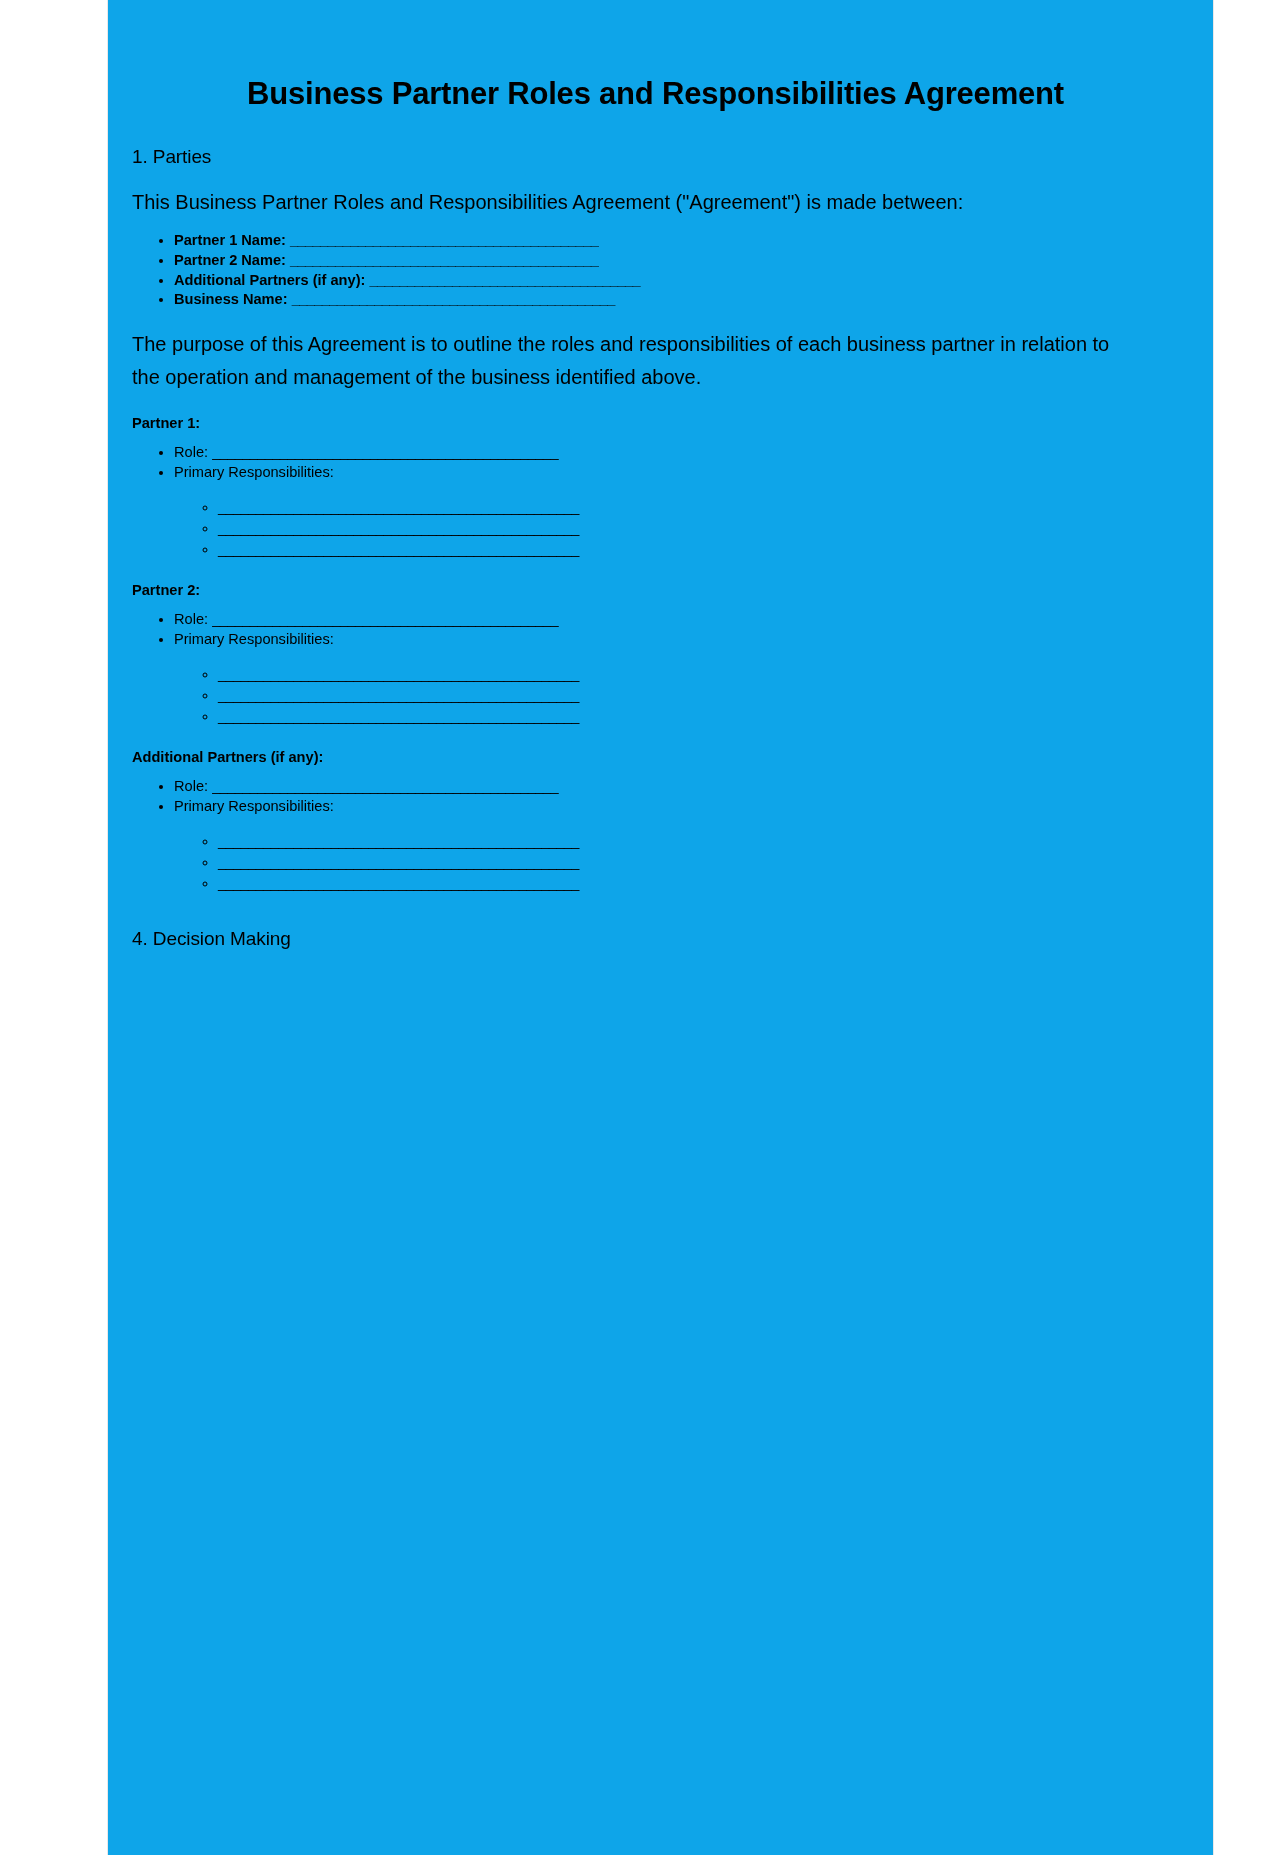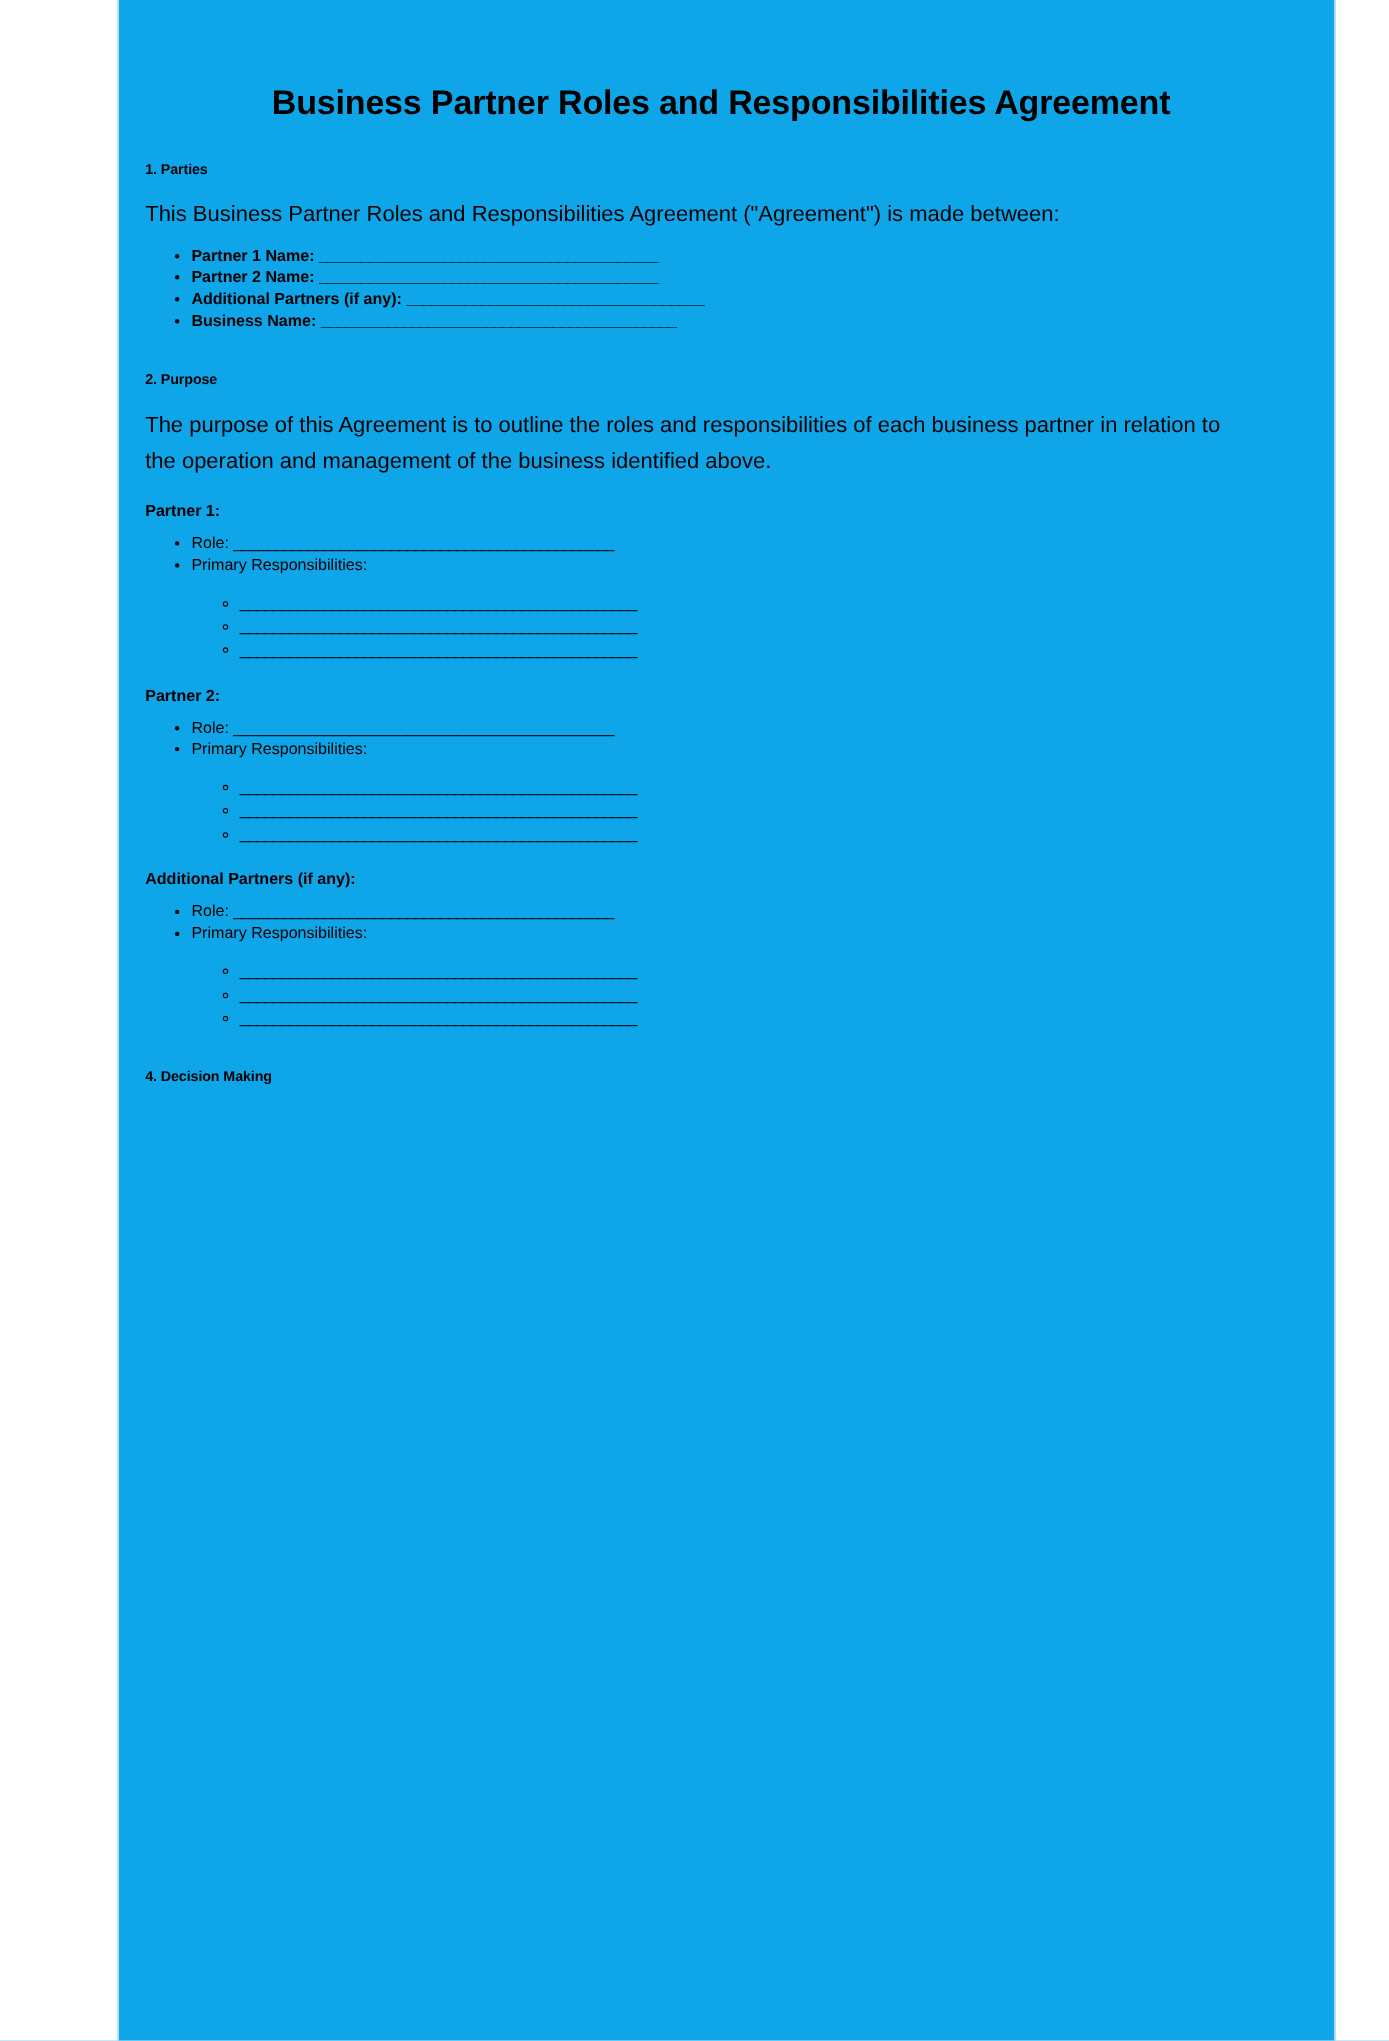--- a/index.html
+++ b/index.html
@@ -56,22 +56,22 @@
     font-weight: bold;
     margin: 28px 0 0 0;
     padding-left: 0px;
   }
   .date-line .fill {
     font-weight: bold;
     letter-spacing: -0.6px;
   }
 
   h2.section-heading {
-    font-size: 13px;
-    font-weight: bold;
+    font-size: 19px;
+    font-weight: normal;
     margin: 34px 0 0 0;
     letter-spacing: -0.1px;
     line-height: 1.2;
   }
 
   p.body-text {
     font-size: 20px;
     line-height: 1.62;
     margin: 18px 0 0 0;
     max-width: 1010px;
@@ -138,21 +138,20 @@
       <li>
         <span>Additional Partners (if any):</span>
         <span class="fill">____________________________________</span>
       </li>
       <li>
         <span>Business Name:</span>
         <span class="fill">___________________________________________</span>
       </li>
     </ul>
 
-    <h2 class="section-heading">2. Purpose</h2>
     <p class="body-text">The purpose of this Agreement is to outline the roles and responsibilities of each business partner in relation to the operation and management of the business identified above.</p>
 
 
     <h3 class="sub-heading">Partner 1:</h3>
     <ul class="level1">
       <li>
         <span>Role:</span>
         <span class="fill">______________________________________________</span>
       </li>
       <li>

